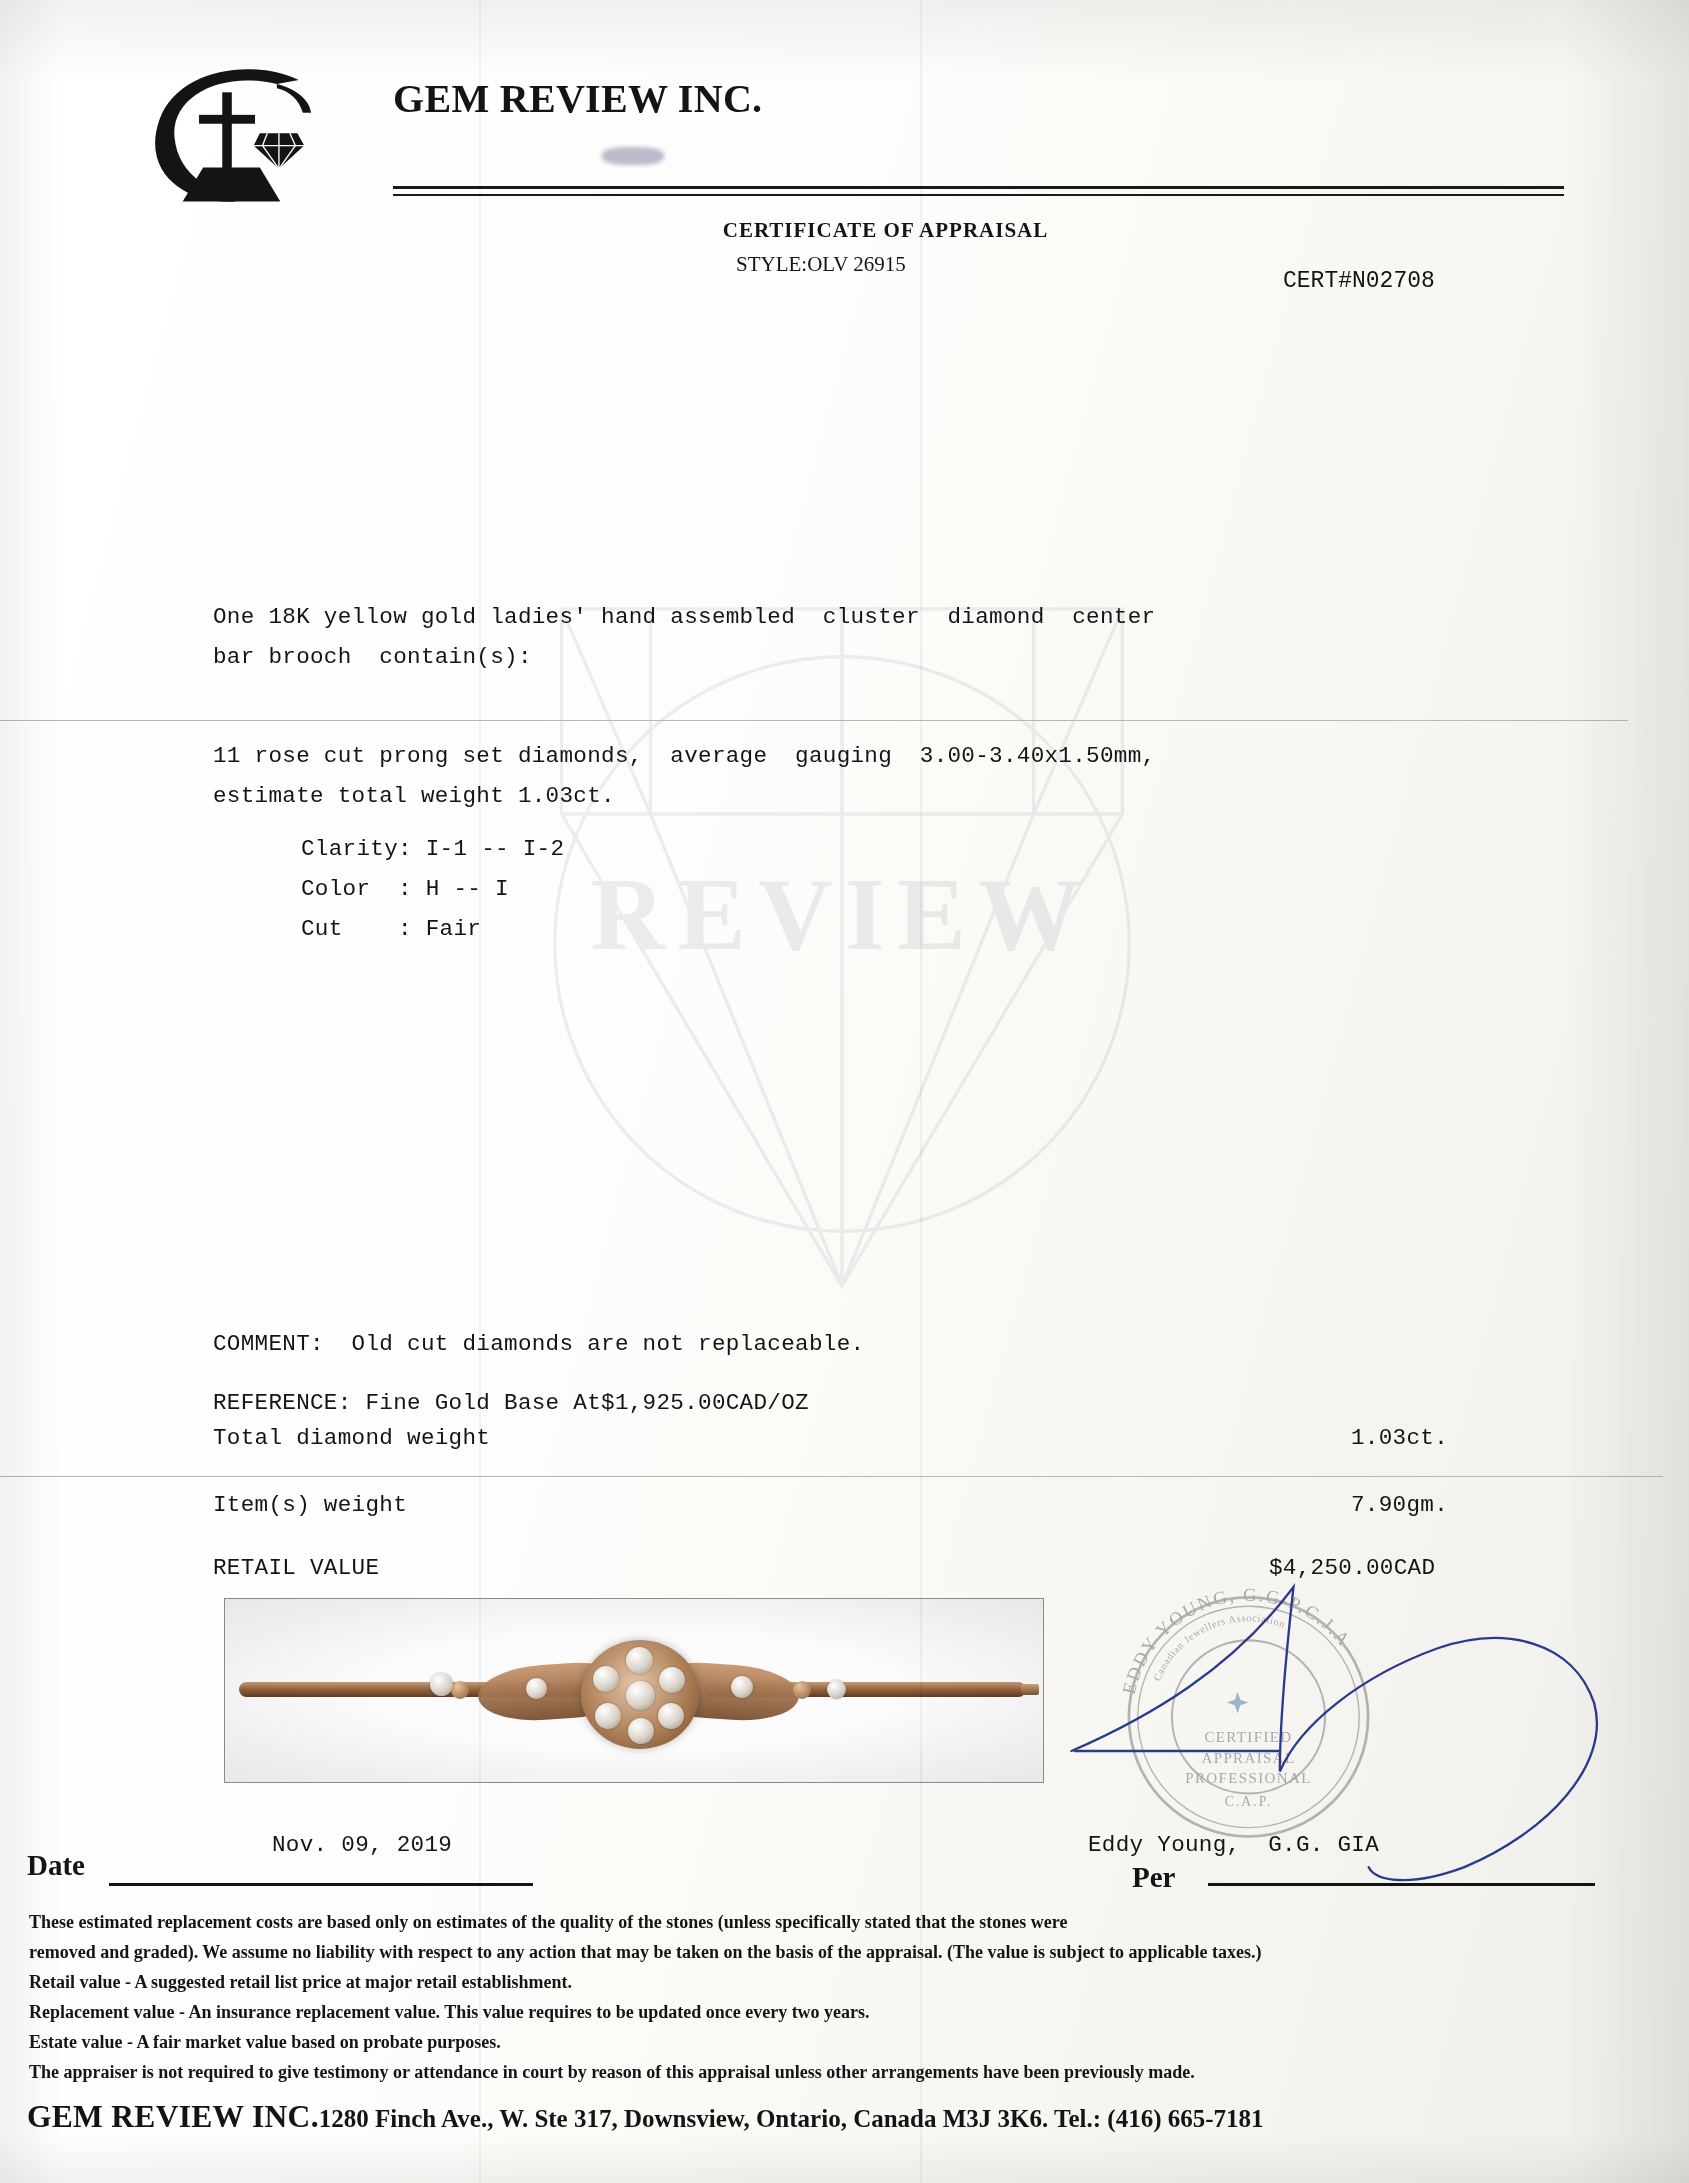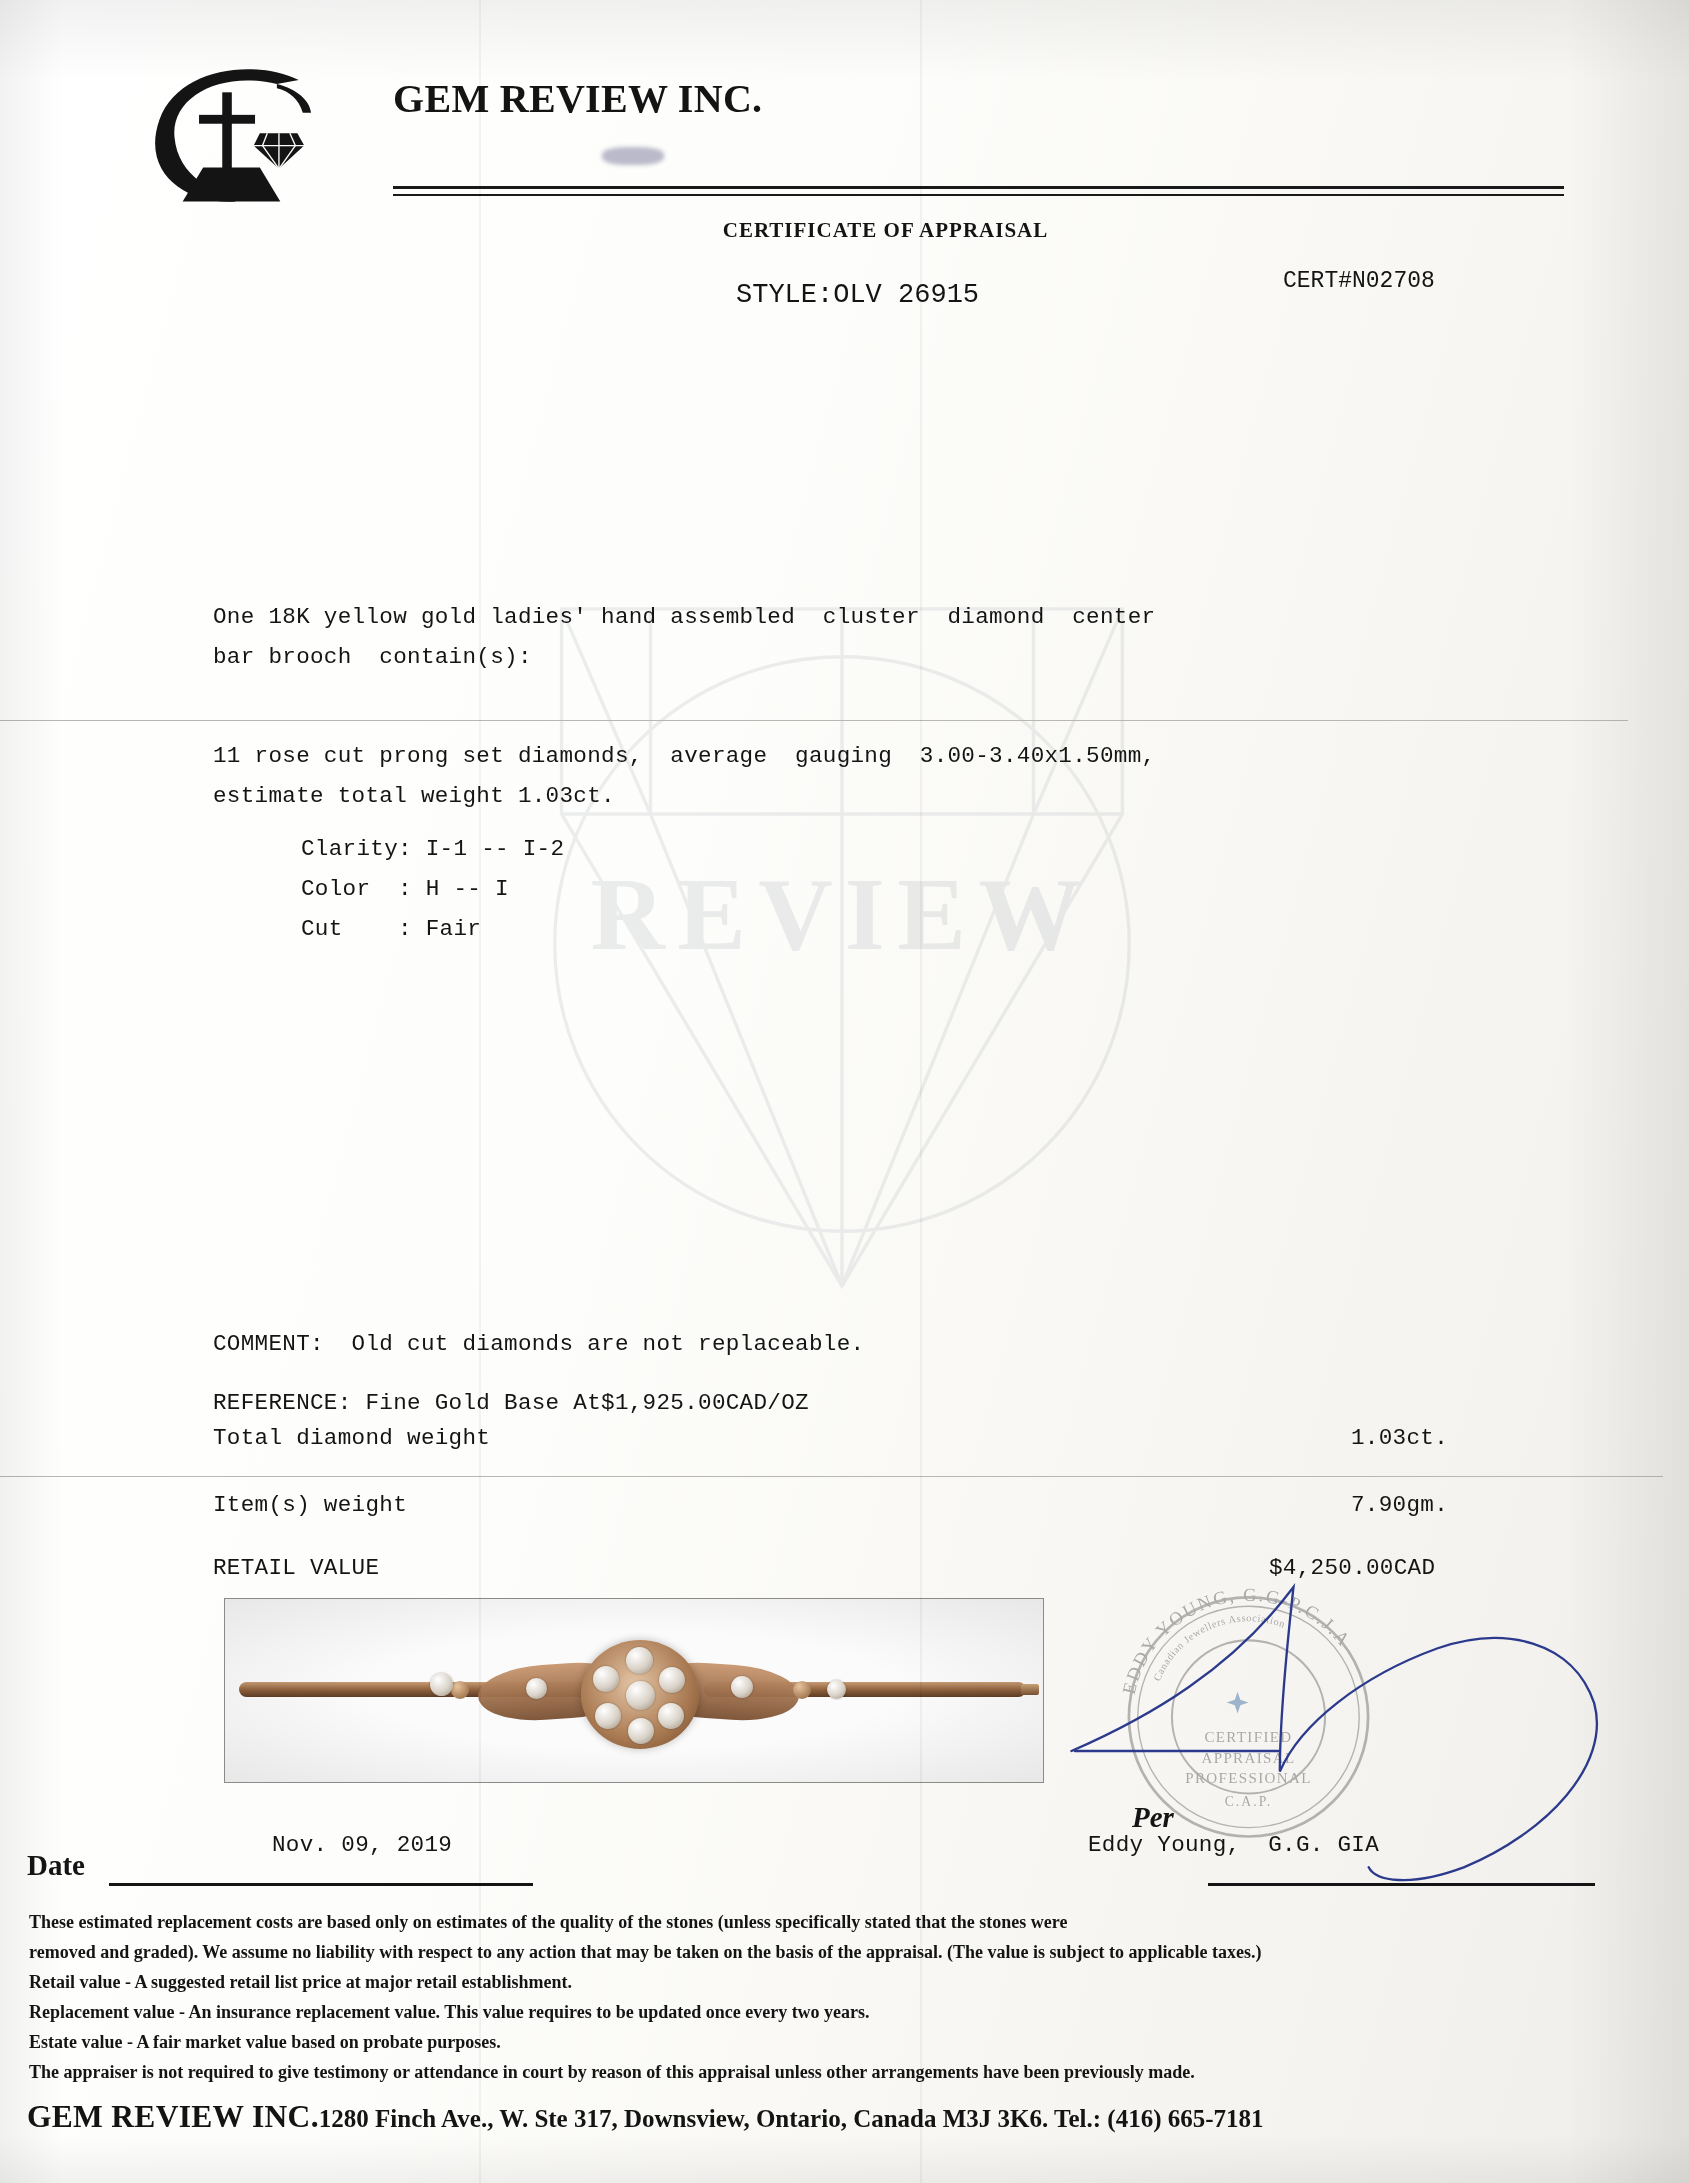--- a/index.html
+++ b/index.html
@@ -114,23 +114,23 @@
     top: 218px;
     text-align: center;
     font-size: 21px;
     font-weight: bold;
     letter-spacing: 1px;
     padding-left: 82px;
   }
   .style-line {
     position: absolute;
     left: 736px;
-    top: 280px;
-    font-family: Liberation Mono, monospace;
-    font-size: 27px;
+    top: 252px;
+    font-family: Liberation Serif, serif;
+    font-size: 21px;
   }
   .cert-no {
     position: absolute;
     left: 1283px;
     top: 268px;
     font-family: "Liberation Mono", monospace;
     font-size: 23px;
   }
 
   
@@ -315,21 +315,21 @@
     top: 1825px;
   }
 
   .field-label {
     position: absolute;
     font-size: 29px;
     font-weight: bold;
     font-family: "Liberation Serif", serif;
   }
   #date-label { left: 27px; top: 1849px; }
-  #per-label  { left: 1132px; top: 1801px; font-style: italic; }
+  #per-label  { left: 1132px; top: 1861px; }
   .sig-line {
     position: absolute;
     height: 2.7px;
     background: #151515;
   }
   #date-line { left: 109px; top: 1883px; width: 424px; }
   #per-line  { left: 1208px; top: 1883px; width: 387px; }
 
   
   #disclaimer {

